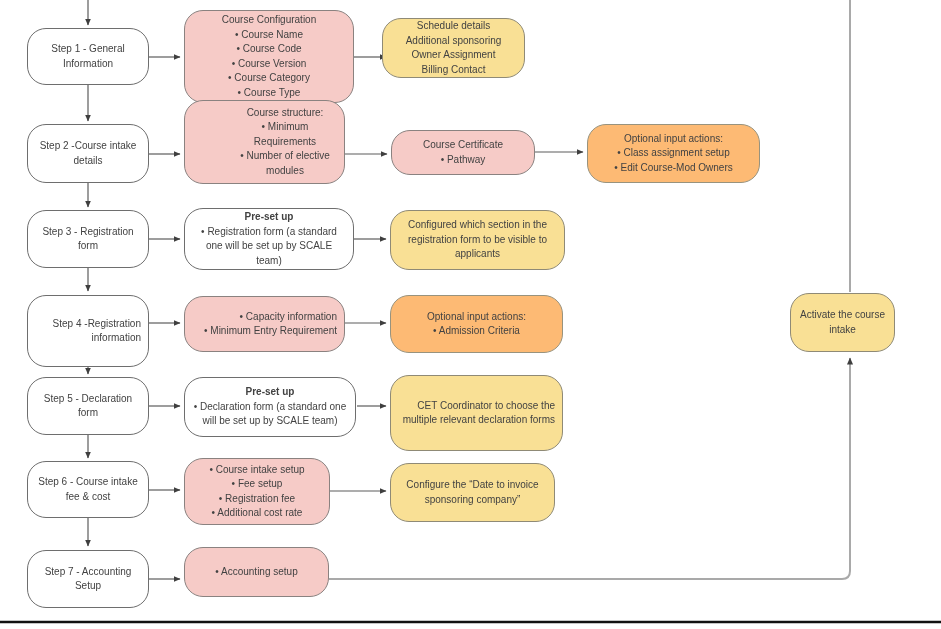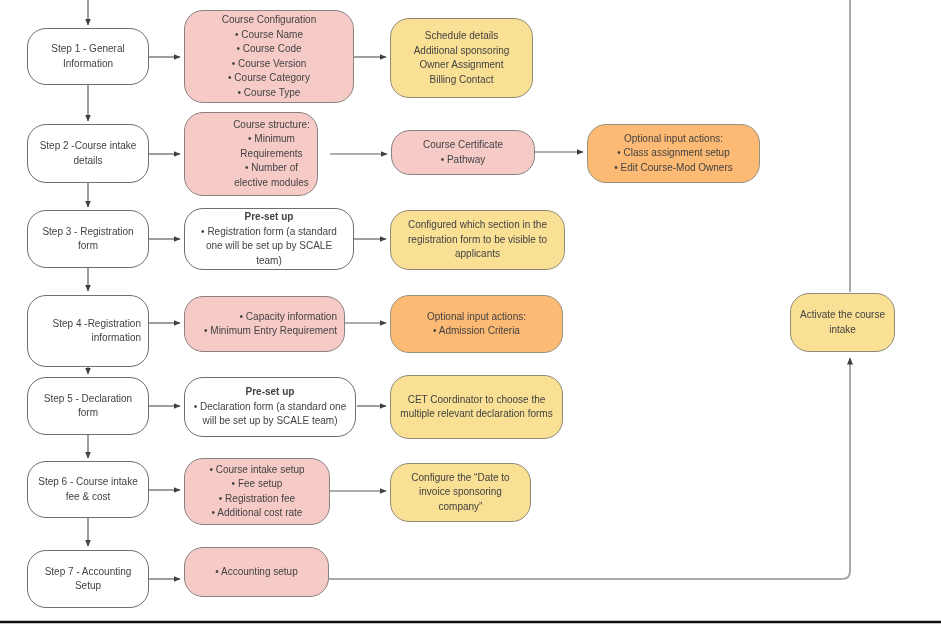--- a/index.html
+++ b/index.html
@@ -93,21 +93,21 @@
 
   <div class="box pink" style="left:184px; top:10px; width:170px; height:93px;">
     <span class="t">Course Configuration</span>
     <span class="t">• Course Name</span>
     <span class="t">• Course Code</span>
     <span class="t">• Course Version</span>
     <span class="t">• Course Category</span>
     <span class="t">• Course Type</span>
   </div>
 
-  <div class="box pink" style="left:184px; top:112px; width:134px; height:84px;padding-left:48px;">
+  <div class="box pink" style="left:184px; top:100px; width:161px; height:84px;padding-left:48px;">
     <span class="t">Course structure:</span>
     <span class="t">• Minimum Requirements</span>
     <span class="t">• Number of elective modules</span>
   </div>
 
   <div class="box white" style="left:184px; top:208px; width:170px; height:62px;">
     <span class="t bold">Pre-set up</span>
     <span class="t">• Registration form (a standard one will be set up by SCALE team)</span>
   </div>
 
@@ -125,46 +125,46 @@
     <span class="t">• Course intake setup</span>
     <span class="t">• Fee setup</span>
     <span class="t">• Registration fee</span>
     <span class="t">• Additional cost rate</span>
   </div>
 
   <div class="box pink" style="left:184px; top:547px; width:145px; height:50px;">
     <span class="t">• Accounting setup</span>
   </div>
 
-  <div class="box yellow" style="left:390px; top:18px; width:143px; height:80px;">
+  <div class="box yellow" style="left:382px; top:18px; width:143px; height:60px;">
     <span class="t">Schedule details</span>
     <span class="t">Additional sponsoring</span>
     <span class="t">Owner Assignment</span>
     <span class="t">Billing Contact</span>
   </div>
 
   <div class="box pink" style="left:391px; top:130px; width:144px; height:45px;">
     <span class="t">Course Certificate</span>
     <span class="t">• Pathway</span>
   </div>
 
   <div class="box yellow" style="left:390px; top:210px; width:175px; height:60px;">
     <span class="t">Configured which section in the registration form to be visible to applicants</span>
   </div>
 
   <div class="box cream" style="left:390px; top:295px; width:173px; height:58px;">
     <span class="t">Optional input actions:</span>
     <span class="t">• Admission Criteria</span>
   </div>
 
-  <div class="box yellow" style="left:390px; top:375px; width:173px; height:64px;">
+  <div class="box yellow" style="left:390px; top:375px; width:173px; height:76px;text-align:right;">
     <span class="t">CET Coordinator to choose the multiple relevant declaration forms</span>
   </div>
 
-  <div class="box yellow" style="left:390px; top:463px; width:141px; height:59px;">
+  <div class="box yellow" style="left:390px; top:463px; width:165px; height:59px;">
     <span class="t">Configure the “Date to invoice sponsoring company”</span>
   </div>
 
   <div class="box cream" style="left:587px; top:124px; width:173px; height:59px;">
     <span class="t">Optional input actions:</span>
     <span class="t">• Class assignment setup</span>
     <span class="t">• Edit Course-Mod Owners</span>
   </div>
 
   <div class="box yellow" style="left:790px; top:293px; width:105px; height:59px;">

